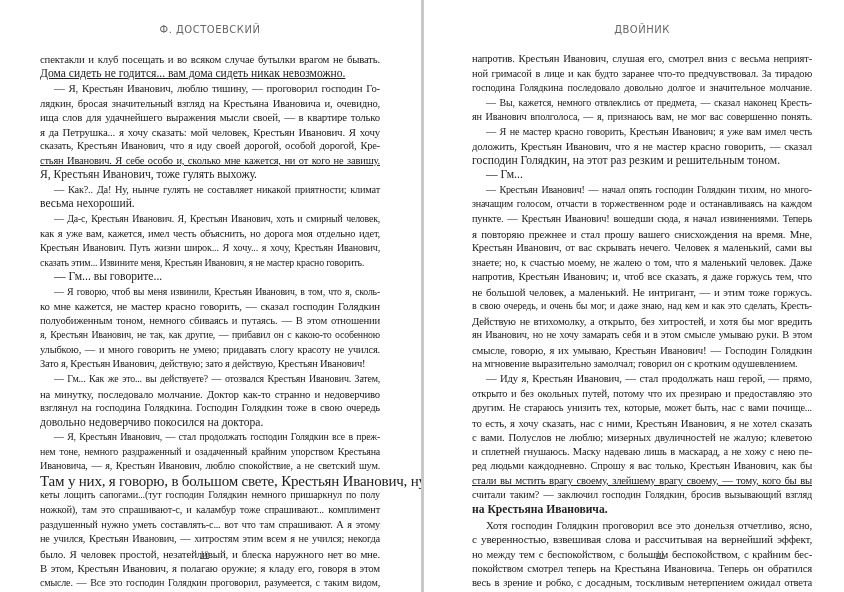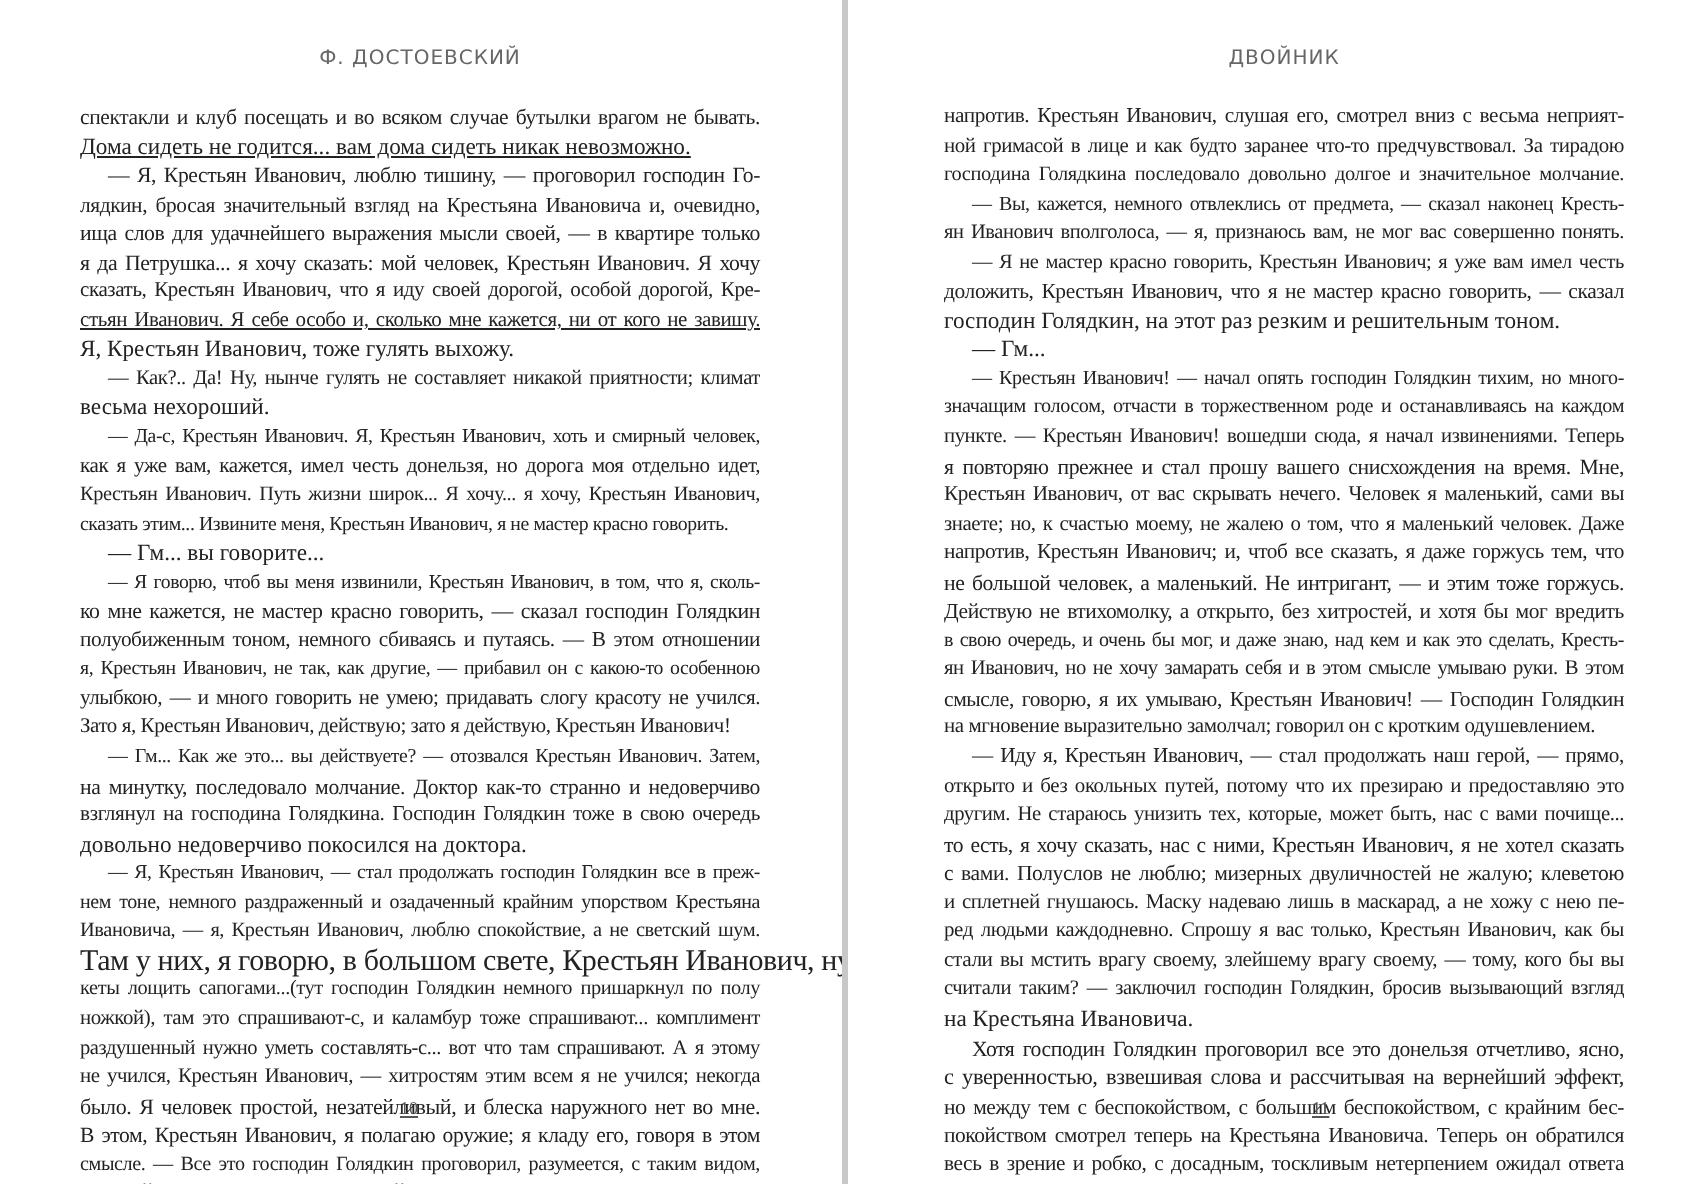--- a/index.html
+++ b/index.html
@@ -44,21 +44,21 @@
         <span class="ln indent" style="display: block; letter-spacing: -0.2px; font-size: 10.8046px;">— Я, Крестьян Иванович, люблю тишину, — проговорил господин Го-</span>
         <span class="ln" style="display: block; letter-spacing: -0.2px; font-size: 10.6883px;">лядкин, бросая значительный взгляд на Крестьяна Ивановича и, очевидно,</span>
         <span class="ln" style="display: block; letter-spacing: -0.2px; font-size: 10.865px;">ища слов для удачнейшего выражения мысли своей, — в квартире только</span>
         <span class="ln" style="display: block; letter-spacing: -0.2px; font-size: 10.895px;">я да Петрушка... я хочу сказать: мой человек, Крестьян Иванович. Я хочу</span>
         <span class="ln" style="display: block; letter-spacing: -0.2px; font-size: 10.5173px;">сказать, Крестьян Иванович, что я иду своей дорогой, особой дорогой, Кре-</span>
         <span class="ln" style="display: block; letter-spacing: -0.2px; font-size: 10.5173px; text-decoration: underline;">стьян Иванович. Я себе особо и, сколько мне кажется, ни от кого не завишу.</span>
         <span class="ln last" style="display: block;">Я, Крестьян Иванович, тоже гулять выхожу.</span>
         <span class="ln indent" style="display: block; letter-spacing: -0.2px; font-size: 10.3322px;">— Как?.. Да! Ну, нынче гулять не составляет никакой приятности; климат</span>
         <span class="ln last" style="display: block;">весьма нехороший.</span>
         <span class="ln indent" style="display: block; letter-spacing: -0.2px; font-size: 9.86px;">— Да-с, Крестьян Иванович. Я, Крестьян Иванович, хоть и смирный человек,</span>
-        <span class="ln" style="display: block; letter-spacing: -0.2px; font-size: 10.5173px;">как я уже вам, кажется, имел честь донельзя, но дорога моя отдельно идет,</span>
+        <span class="ln" style="display: block; letter-spacing: -0.2px; font-size: 10.5173px;">как я уже вам, кажется, имел честь объяснить, но дорога моя отдельно идет,</span>
         <span class="ln" style="display: block; letter-spacing: -0.2px; font-size: 10.1649px;">Крестьян Иванович. Путь жизни широк... Я хочу... я хочу, Крестьян Иванович,</span>
         <span class="ln last" style="display: block; letter-spacing: -0.2px; font-size: 9.88471px;">сказать этим... Извините меня, Крестьян Иванович, я не мастер красно говорить.</span>
         <span class="ln indent last" style="display: block;">— Гм... вы говорите...</span>
         <span class="ln indent" style="display: block; letter-spacing: -0.2px; font-size: 9.86px;">— Я говорю, чтоб вы меня извинили, Крестьян Иванович, в том, что я, сколь-</span>
         <span class="ln" style="display: block; letter-spacing: -0.2px; font-size: 10.9252px;">ко мне кажется, не мастер красно говорить, — сказал господин Голядкин</span>
         <span class="ln" style="display: block; letter-spacing: -0.2px; font-size: 10.6595px;">полуобиженным тоном, немного сбиваясь и путаясь. — В этом отношении</span>
         <span class="ln" style="display: block; letter-spacing: -0.2px; font-size: 9.90955px;">я, Крестьян Иванович, не так, как другие, — прибавил он с какою-то особенною</span>
         <span class="ln" style="display: block; letter-spacing: -0.2px; font-size: 10.5173px;">улыбкою, — и много говорить не умею; придавать слогу красоту не учился.</span>
         <span class="ln last" style="display: block; letter-spacing: -0.2px; font-size: 10.4615px;">Зато я, Крестьян Иванович, действую; зато я действую, Крестьян Иванович!</span>
         <span class="ln indent" style="display: block; letter-spacing: -0.2px; font-size: 9.92546px;">— Гм... Как же это... вы действуете? — отозвался Крестьян Иванович. Затем,</span>
@@ -94,35 +94,35 @@
         <span class="ln last" style="display: block;">господин Голядкин, на этот раз резким и решительным тоном.</span>
         <span class="ln indent last" style="display: block;">— Гм...</span>
         <span class="ln indent" style="display: block; letter-spacing: -0.2px; font-size: 10.0308px;">— Крестьян Иванович! — начал опять господин Голядкин тихим, но много-</span>
         <span class="ln" style="display: block; letter-spacing: -0.2px; font-size: 10.087px;">значащим голосом, отчасти в торжественном роде и останавливаясь на каждом</span>
         <span class="ln" style="display: block; letter-spacing: -0.2px; font-size: 10.3517px;">пункте. — Крестьян Иванович! вошедши сюда, я начал извинениями. Теперь</span>
         <span class="ln" style="display: block; letter-spacing: -0.2px; font-size: 10.865px;">я повторяю прежнее и стал прошу вашего снисхождения на время. Мне,</span>
         <span class="ln" style="display: block; letter-spacing: -0.2px; font-size: 10.6022px;">Крестьян Иванович, от вас скрывать нечего. Человек я маленький, сами вы</span>
         <span class="ln" style="display: block; letter-spacing: -0.2px; font-size: 10.4063px;">знаете; но, к счастью моему, не жалею о том, что я маленький человек. Даже</span>
         <span class="ln" style="display: block; letter-spacing: -0.2px; font-size: 10.6595px;">напротив, Крестьян Иванович; и, чтоб все сказать, я даже горжусь тем, что</span>
         <span class="ln" style="display: block; letter-spacing: -0.2px; font-size: 10.8352px;">не большой человек, а маленький. Не интригант, — и этим тоже горжусь.</span>
+        <span class="ln" style="display: block; letter-spacing: -0.2px; font-size: 9.98481px;">в свою очередь, и очень бы мог, и даже знаю, над кем и как это сделать, Кресть-</span>
         <span class="ln" style="display: block; letter-spacing: -0.2px; font-size: 10.7466px;">Действую не втихомолку, а открыто, без хитростей, и хотя бы мог вредить</span>
-        <span class="ln" style="display: block; letter-spacing: -0.2px; font-size: 9.98481px;">в свою очередь, и очень бы мог, и даже знаю, над кем и как это сделать, Кресть-</span>
         <span class="ln" style="display: block; letter-spacing: -0.2px; font-size: 10.3517px;">ян Иванович, но не хочу замарать себя и в этом смысле умываю руки. В этом</span>
         <span class="ln" style="display: block; letter-spacing: -0.2px; font-size: 10.7466px;">смысле, говорю, я их умываю, Крестьян Иванович! — Господин Голядкин</span>
         <span class="ln last" style="display: block; letter-spacing: -0.2px; font-size: 10.4615px;">на мгновение выразительно замолчал; говорил он с кротким одушевлением.</span>
         <span class="ln indent" style="display: block; letter-spacing: -0.2px; font-size: 10.6225px;">— Иду я, Крестьян Иванович, — стал продолжать наш герой, — прямо,</span>
         <span class="ln" style="display: block; letter-spacing: -0.2px; font-size: 10.4894px;">открыто и без окольных путей, потому что их презираю и предоставляю это</span>
         <span class="ln" style="display: block; letter-spacing: -0.2px; font-size: 10.3517px;">другим. Не стараюсь унизить тех, которые, может быть, нас с вами почище...</span>
         <span class="ln" style="display: block; letter-spacing: -0.2px; font-size: 10.8055px;">то есть, я хочу сказать, нас с ними, Крестьян Иванович, я не хотел сказать</span>
         <span class="ln" style="display: block; letter-spacing: -0.2px; font-size: 10.776px;">с вами. Полуслов не люблю; мизерных двуличностей не жалую; клеветою</span>
         <span class="ln" style="display: block; letter-spacing: -0.2px; font-size: 10.4894px;">и сплетней гнушаюсь. Маску надеваю лишь в маскарад, а не хожу с нею пе-</span>
         <span class="ln" style="display: block; letter-spacing: -0.2px; font-size: 10.4894px;">ред людьми каждодневно. Спрошу я вас только, Крестьян Иванович, как бы</span>
-        <span class="ln" style="display: block; letter-spacing: -0.2px; font-size: 10.6307px;">стали вы мстить врагу своему, злейшему врагу своему, — тому, кого бы вы</span>
+        <span class="ln" style="display: block; letter-spacing: -0.2px; font-size: 10.6307px; text-decoration: underline;">стали вы мстить врагу своему, злейшему врагу своему, — тому, кого бы вы</span>
         <span class="ln" style="display: block; letter-spacing: -0.2px; font-size: 10.2977px;">считали таким? — заключил господин Голядкин, бросив вызывающий взгляд</span>
-        <span class="ln last" style="display: block;">на Крестьяна Ивановича.</span>
+        <span class="ln last" style="display: block; font-weight: bold;">на Крестьяна Ивановича.</span>
         <span class="ln indent" style="display: block; letter-spacing: -0.2px; font-size: 10.8355px;">Хотя господин Голядкин проговорил все это донельзя отчетливо, ясно,</span>
         <span class="ln" style="display: block; letter-spacing: -0.2px; font-size: 11.2045px;">с уверенностью, взвешивая слова и рассчитывая на вернейший эффект,</span>
         <span class="ln" style="display: block; letter-spacing: -0.2px; font-size: 10.7174px;">но между тем с беспокойством, с большим беспокойством, с крайним бес-</span>
         <span class="ln" style="display: block; letter-spacing: -0.2px; font-size: 10.7174px;">покойством смотрел теперь на Крестьяна Ивановича. Теперь он обратился</span>
         <span class="ln" style="display: block; letter-spacing: -0.2px; font-size: 10.6595px;">весь в зрение и робко, с досадным, тоскливым нетерпением ожидал ответа</span>
         <span class="ln" style="display: block; letter-spacing: -0.2px; font-size: 11.1728px;">Крестьяна Ивановича. Но, к изумлению, и к совершенному поражению</span>
       </div>
     <div class="folio">11</div>
   </div>
 </div>

